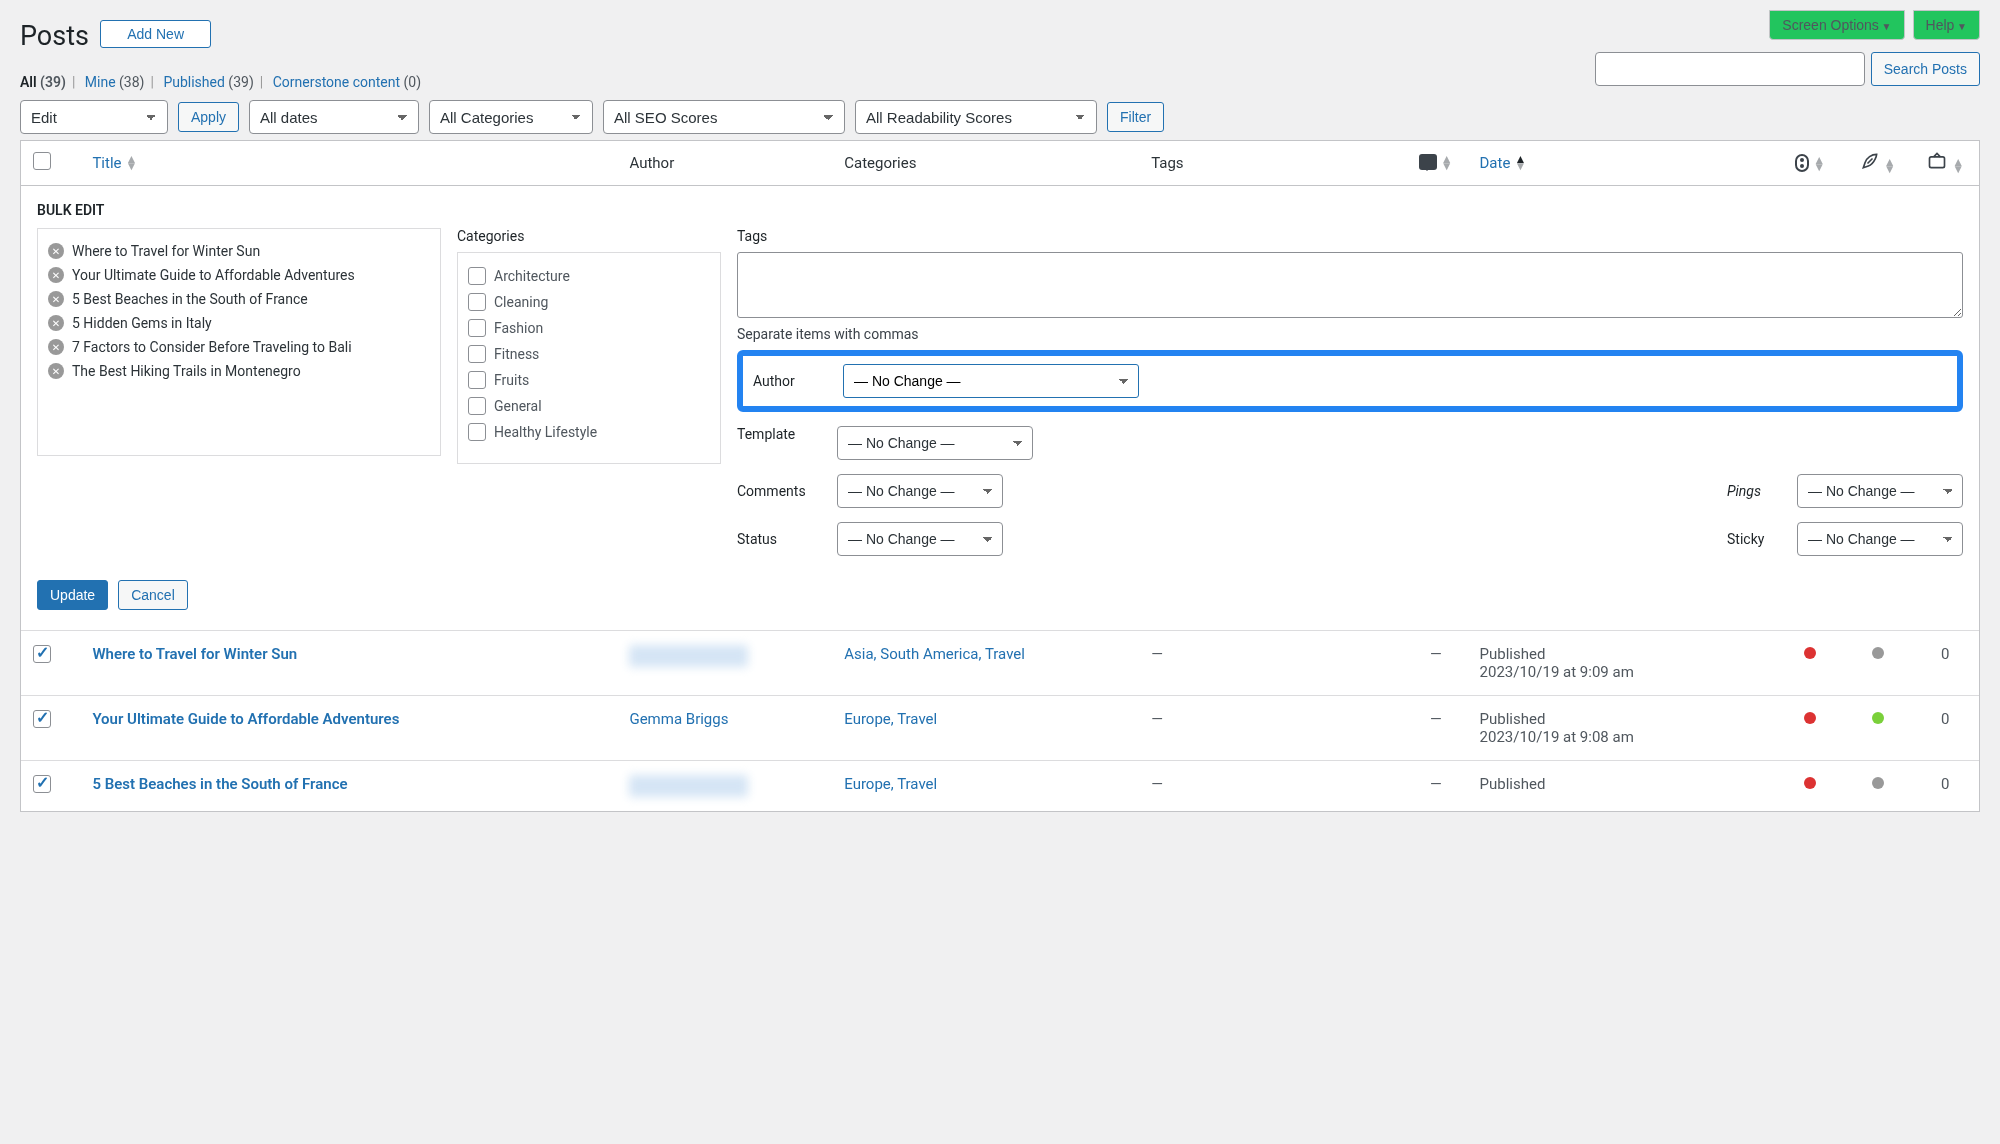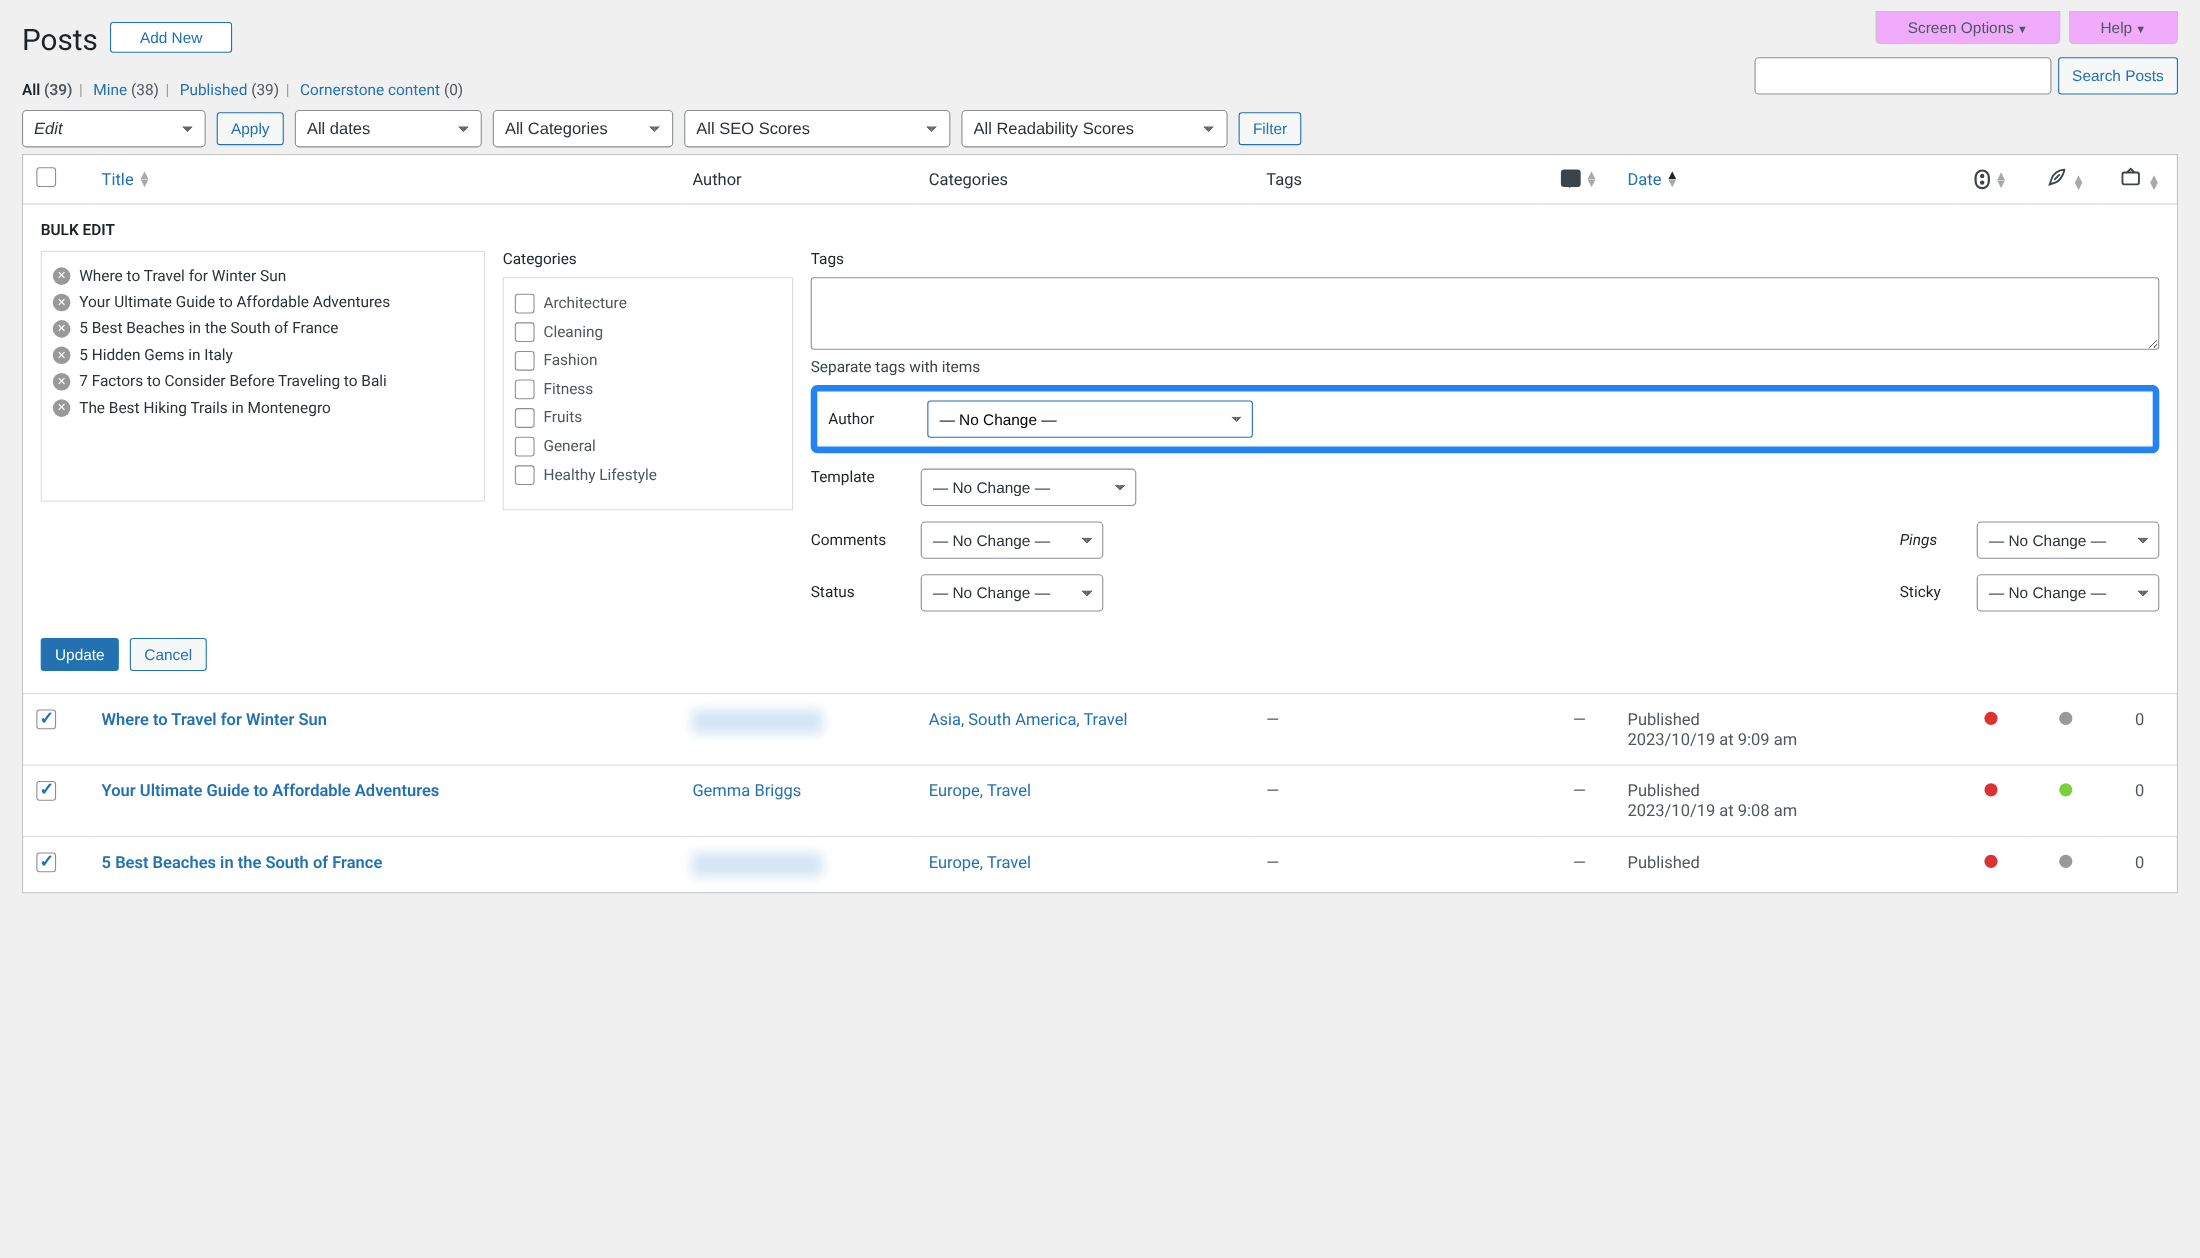--- a/index.html
+++ b/index.html
@@ -1,19 +1,19 @@
 <!DOCTYPE html>
 <html><head>
 <meta charset="utf-8">
 <style>
 * { box-sizing: border-box; margin: 0; padding: 0; }
 body { font-family: -apple-system, BlinkMacSystemFont, "Segoe UI", Roboto, sans-serif; background: #f0f0f1; color: #3c434a; font-size: 13px; }
 .wrap { padding: 10px 20px 40px 20px; }
 .top-buttons { float: right; display: flex; gap: 8px; }
-.tab-button { background: #f0abfc; border: 1px solid #c3c4c7; border-top: 1px solid #c3c4c7; padding: 6px 28px; font-size: 14px; cursor: pointer; border-radius: 0 0 4px 4px; color: #50575e; }
+.tab-button { background: #22c55e; border: 1px solid #c3c4c7; border-top: 1px solid #c3c4c7; padding: 6px 12px; font-size: 14px; cursor: pointer; border-radius: 0 0 4px 4px; color: #50575e; }
 .tab-button::after { content: " ▼"; font-size: 10px; }
 h1.page-title { display: inline-block; font-size: 27px; font-weight: 400; margin: 10px 8px 14px 0; color: #1d2327; }
 .page-title-action { border: 1px solid #2271b1; color: #2271b1; background: #fff; padding: 5px 26px; font-size: 14px; border-radius: 3px; cursor: pointer; vertical-align: 6px; }
 .subsubsub { list-style: none; margin: 8px 0; font-size: 14px; }
 .subsubsub li { display: inline; }
 .subsubsub a { color: #2271b1; text-decoration: none; }
 .subsubsub .current { color: #1d2327; font-weight: 600; }
 .subsubsub .count { color: #50575e; }
 .subsubsub .sep { color: #999; padding: 0 6px; }
 .tablenav { display: flex; align-items: center; gap: 10px; margin: 10px 0 6px 0; flex-wrap: wrap; position: relative; }
@@ -94,21 +94,21 @@
     <li><a href="#"><span>Mine</span> <span class="count">(38)</span></a><span class="sep">|</span></li>
     <li><a href="#"><span>Published</span> <span class="count">(39)</span></a><span class="sep">|</span></li>
     <li><a href="#"><span>Cornerstone content</span> <span class="count">(0)</span></a></li>
   </ul>
 
   <div class="tablenav">
     <div class="search-box">
       <input type="search" style="">
       <button class="button">Search Posts</button>
     </div>
-    <select class="filter" style="width:167px;font-style:italic;"><option>Edit</option></select>
+    <select class="filter" style="width:148px;"><option>Edit</option></select>
     <button class="button">Apply</button>
     <select class="filter" style="width:170px;"><option>All dates</option></select>
     <select class="filter" style="width:164px;"><option>All Categories</option></select>
     <select class="filter" style="width:242px;"><option>All SEO Scores</option></select>
     <select class="filter" style="width:242px;"><option>All Readability Scores</option></select>
     <button class="button">Filter</button>
   </div>
 
 
   <table class="wp-list-table">
@@ -192,21 +192,21 @@
                   </div>
                 <div class="cat-item">
                     <input type="checkbox" style="">
                     <span>Healthy Lifestyle</span>
                   </div>
               </div>
             </div>
             <div class="bulk-col3">
               <span class="col-label">Tags</span>
               <textarea class="tags-textarea" style=""></textarea>
-              <div class="tags-hint">Separate tags with items</div>
+              <div class="tags-hint">Separate items with commas</div>
 
               <div class="highlight-box">
                 <span class="lbl">Author</span>
                 <select><option>— No Change —</option></select>
               </div>
 
               <div class="form-row">
                 <span class="lbl">Template</span>
                 <select class="small" style="width:196px;"><option>— No Change —</option></select>
               </div>

